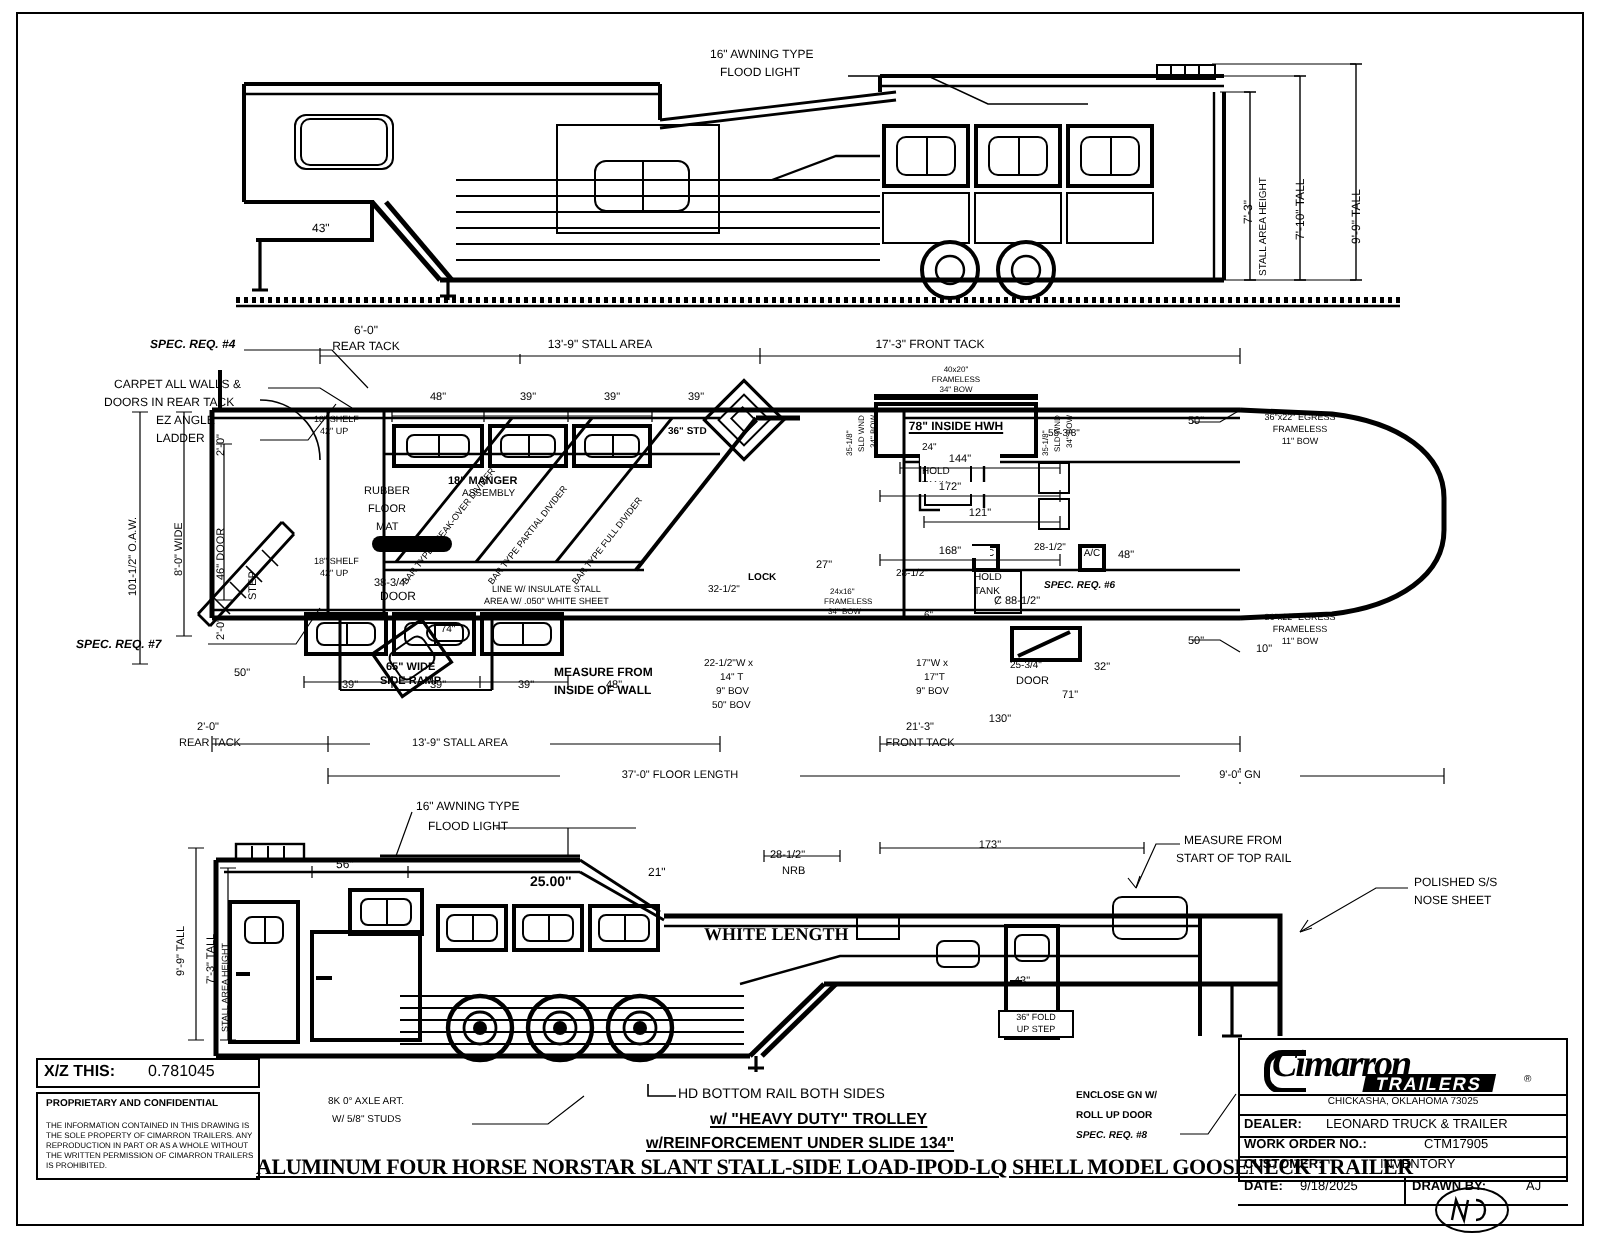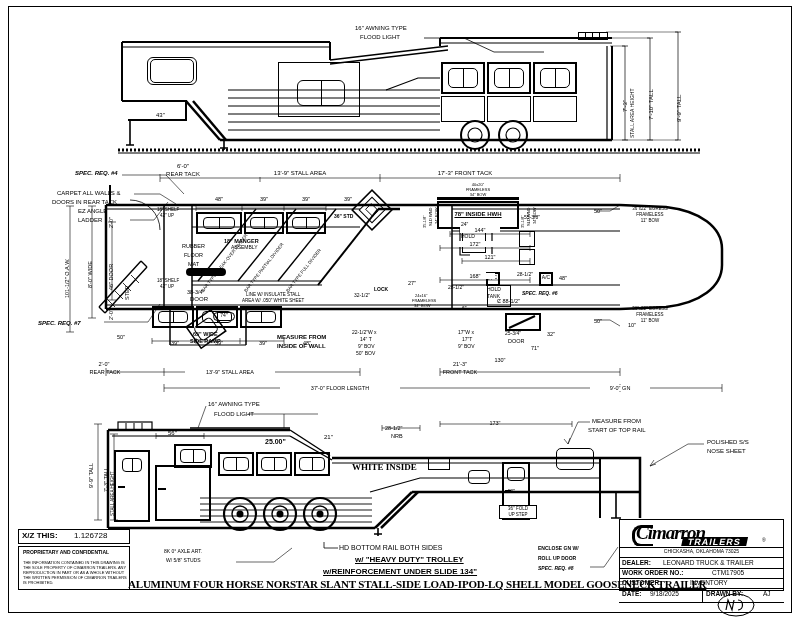--- a/index.html
+++ b/index.html
@@ -490,21 +490,21 @@
     <div class="ln vl" style="left:236px;top:458px;height:12px;"></div>
 
     <div class="box2" style="left:256px;top:452px;width:36px;height:24px;"></div>
     <div class="rbox" style="left:261px;top:457px;width:26px;height:14px;border-radius:4px;border-width:1.3px;"></div>
     <div class="ln vl" style="left:274px;top:458px;height:12px;"></div>
 
     <div class="box2" style="left:294px;top:452px;width:36px;height:24px;"></div>
     <div class="rbox" style="left:299px;top:457px;width:26px;height:14px;border-radius:4px;border-width:1.3px;"></div>
     <div class="ln vl" style="left:312px;top:458px;height:12px;"></div>
 
-    <div class="txt t9 b" style="left:352px;top:462px;font-family:'Liberation Serif',serif;">WHITE INSIDE</div>
+    <div class="txt t9 b" style="left:352px;top:462px;font-family:'Liberation Serif',serif;">WHITE LENGTH</div>
     <div class="box" style="left:428px;top:458px;width:22px;height:12px;"></div>
 
     <div class="box2" style="left:502px;top:462px;width:28px;height:58px;"></div>
     <div class="rbox" style="left:507px;top:467px;width:18px;height:14px;border-radius:4px;border-width:1.3px;"></div>
     <div class="ln hl2" style="left:505px;top:490px;width:6px;"></div>
 
     <div class="rbox" style="left:468px;top:470px;width:22px;height:14px;border-radius:4px;border-width:1.3px;"></div>
 
     <div class="rbox" style="left:556px;top:448px;width:38px;height:22px;border-radius:5px;border-width:1.5px;"></div>
 
@@ -568,21 +568,21 @@
       <path class="fill" stroke-width="0.6" d="M10,6 L10,102 M6,6 L14,6 M6,102 L14,102"></path>
       <path class="fill" stroke-width="0.6" d="M26,16 L26,102 M22,16 L30,16 M22,102 L30,102"></path>
     </svg>
     <div class="txt t55 rot" style="left:88px;top:488px;">9'-9" TALL</div>
     <div class="txt t55 rot" style="left:103px;top:492px;">7'-3" TALL</div>
     <div class="txt t45 rot" style="left:110px;top:516px;">STALL AREA HEIGHT</div>
   </div>
 
   <div class="box" style="left:18px;top:529px;width:112px;height:15px;border-width:1.5px;"></div>
   <div class="txt t8 b" style="left:22px;top:532px;">X/Z THIS:</div>
-  <div class="txt t8" style="left:74px;top:532px;">1.126728</div>
+  <div class="txt t8" style="left:74px;top:532px;">0.781045</div>
 
   <div class="box" style="left:18px;top:546px;width:112px;height:44px;border-width:1.2px;"></div>
   <div class="txt t5 b" style="left:23px;top:550px;">PROPRIETARY AND CONFIDENTIAL</div>
   <div class="txt t4" style="left:23px;top:560px;width:104px;white-space:normal;line-height:1.25;">THE INFORMATION CONTAINED IN THIS DRAWING IS THE SOLE PROPERTY OF CIMARRON TRAILERS.  ANY REPRODUCTION IN PART OR AS A WHOLE WITHOUT THE WRITTEN PERMISSION OF CIMARRON TRAILERS IS PROHIBITED.</div>
 
   <div class="txt t5" style="left:162px;top:549px;"></div>
   <div class="txt t5" style="left:164px;top:549px;">8K 0° AXLE ART.</div>
   <div class="txt t5" style="left:166px;top:558px;">W/ 5/8" STUDS</div>
   <svg width="130" height="24" style="left:196px;top:546px;">
     <path class="fill" stroke-width="0.6" d="M40,16 L78,16 L96,2"></path>

